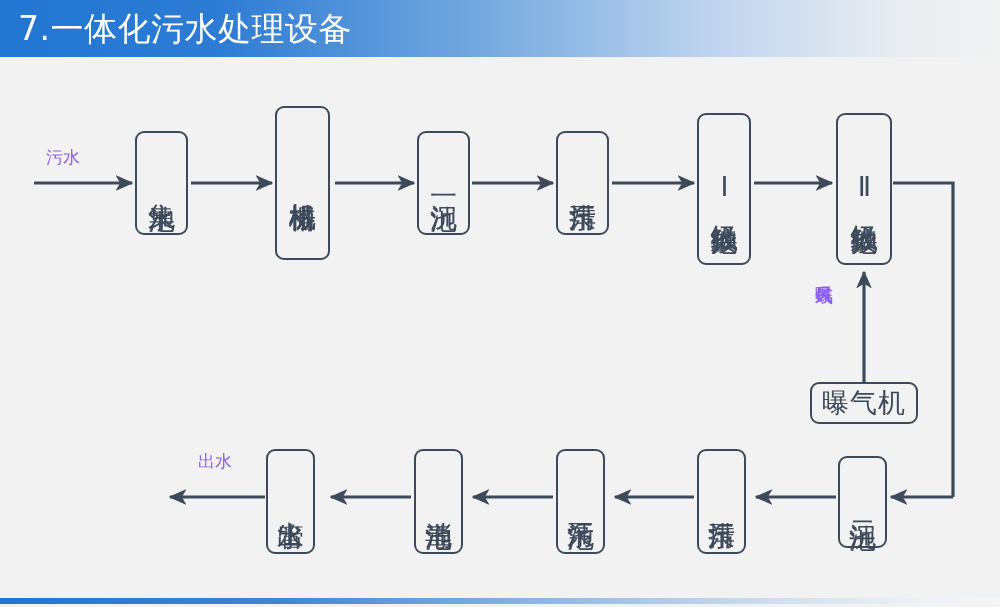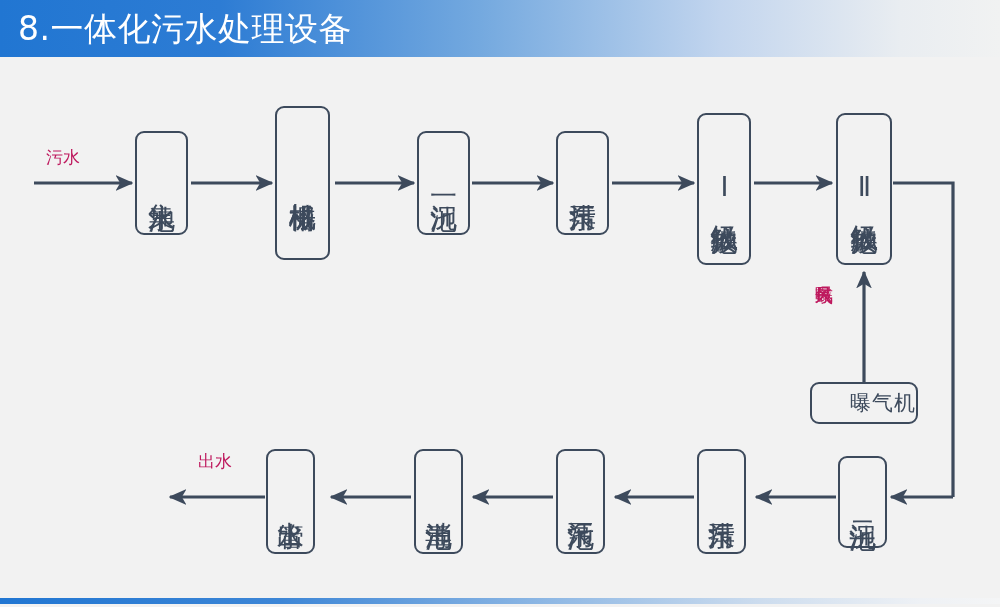--- a/index.html
+++ b/index.html
@@ -70,47 +70,46 @@
   }
   .node.vertical {
     writing-mode: vertical-rl;
     text-orientation: upright;
     font-size: 27px;
     line-height: 1.03;
     letter-spacing: 1px;
     font-weight: 500;
   }
   .node.horizontal {
-    font-size: 21px;
+    font-size: 27px;
     font-weight: 500;
     letter-spacing: 1px;
-    justify-content: flex-end;
   }
 
   
   .flow-label {
     position: absolute;
-    color: #be185d;
+    color: #8b5cf6;
     font-size: 17px;
     font-weight: 500;
     white-space: nowrap;
   }
   .flow-label.vert {
     writing-mode: vertical-rl;
     text-orientation: upright;
     font-size: 18px;
     line-height: 1.0;
     letter-spacing: 0px;
   }
 </style>
 </head>
 <body>
 
 <div id="header-bar">
-  <div id="header-title">8.一体化污水处理设备</div>
+  <div id="header-title">7.一体化污水处理设备</div>
 </div>
 
 <div id="diagram">
 
   <svg width="1000" height="541">
     <defs>
       <marker id="arrow-r" viewBox="0 0 10 10" refX="9.2" refY="5" markerWidth="5.6" markerHeight="5.6" orient="auto-start-reverse">
         <path d="M 0 0.6 L 10 5 L 0 9.4 L 2.6 5 Z" fill="#3d4a5c"></path>
       </marker>
     </defs>

